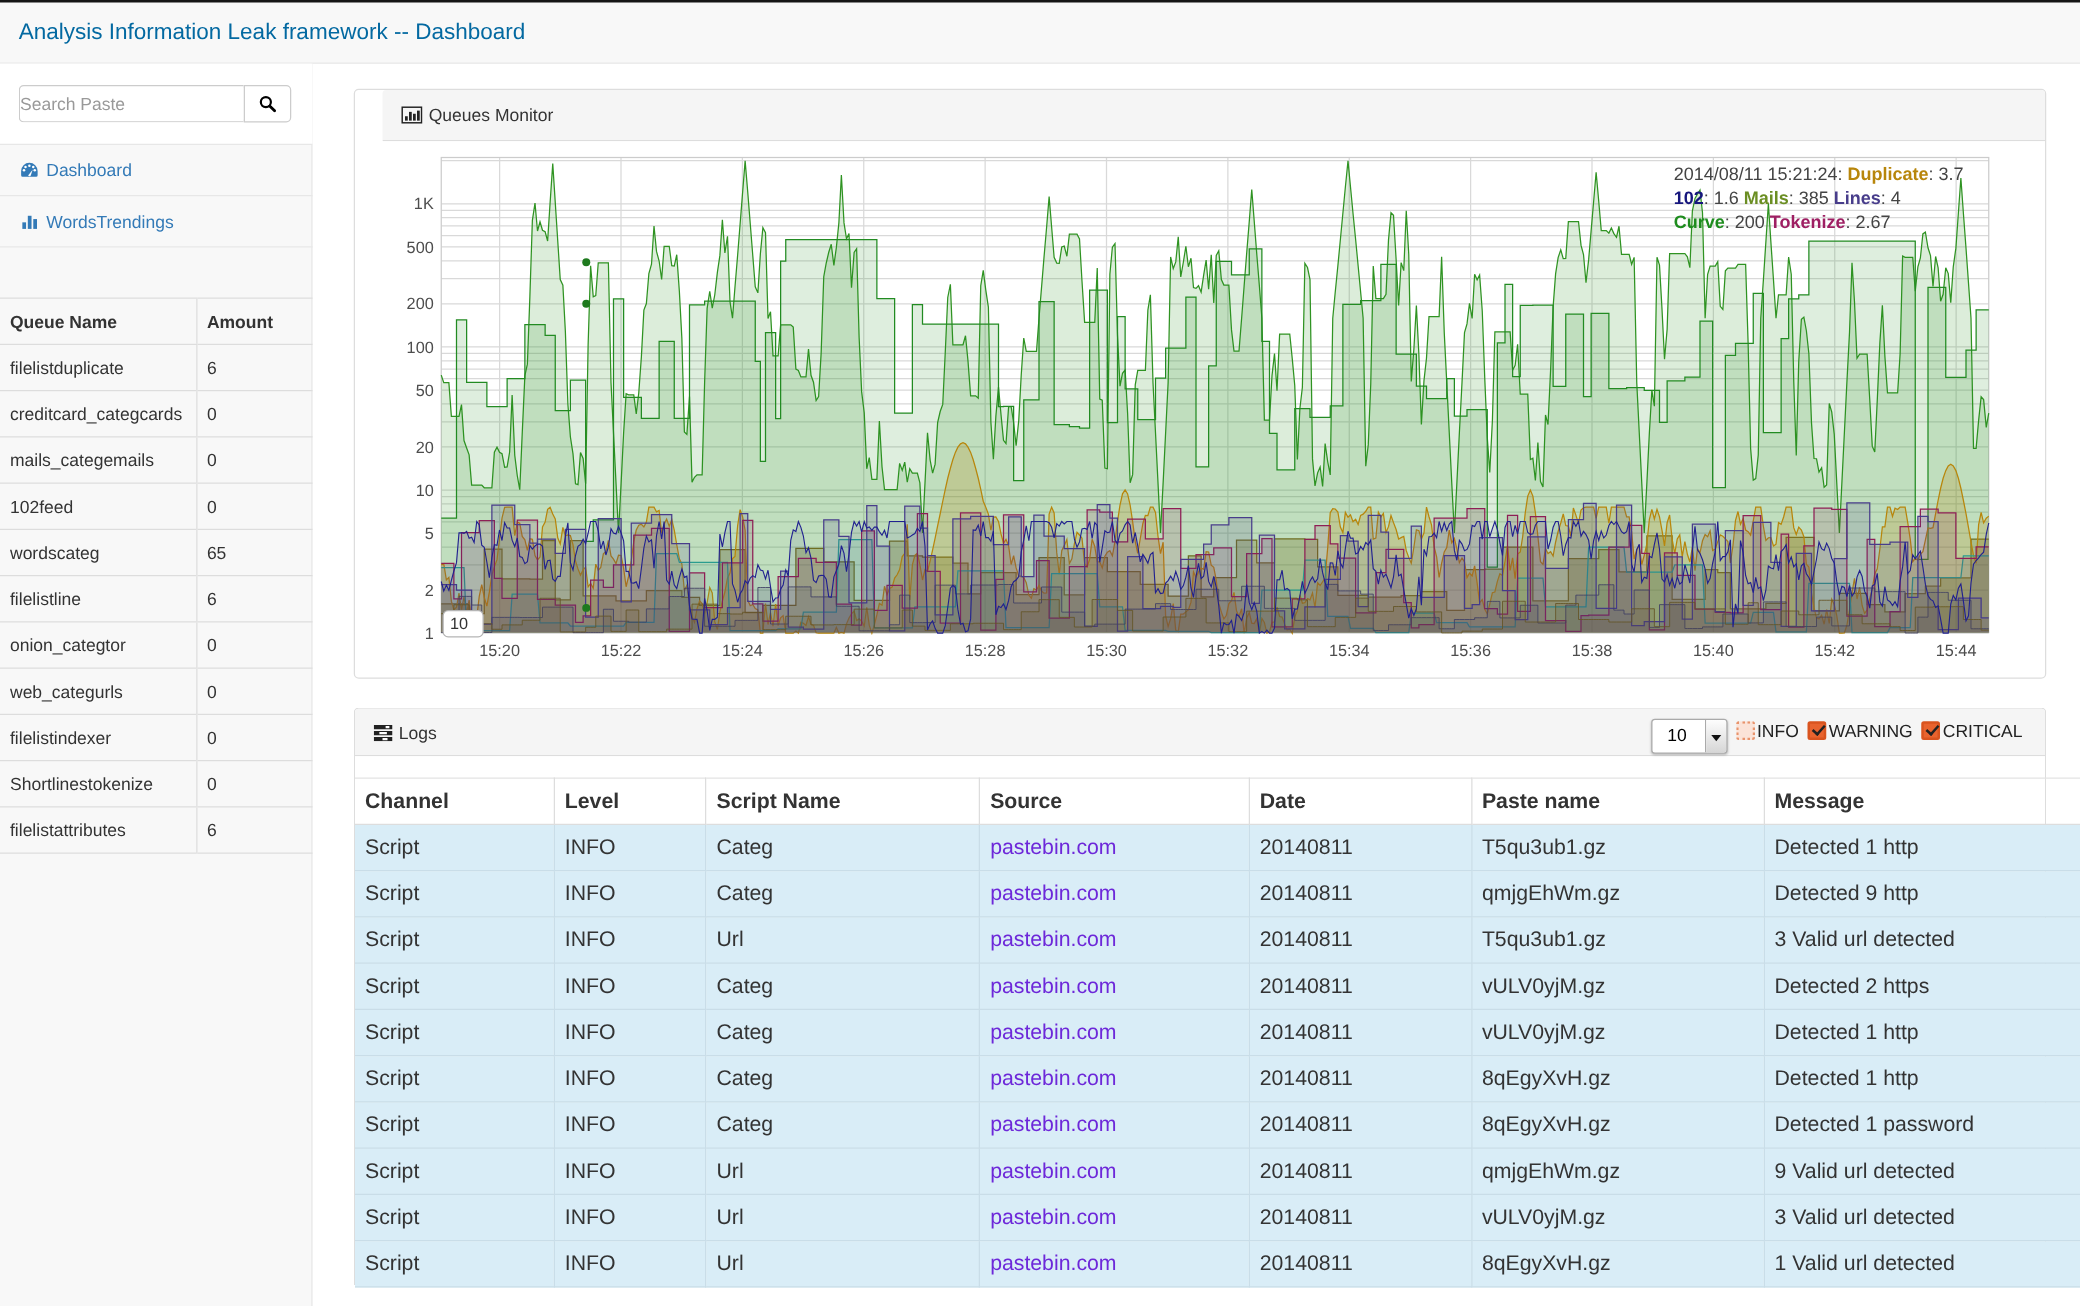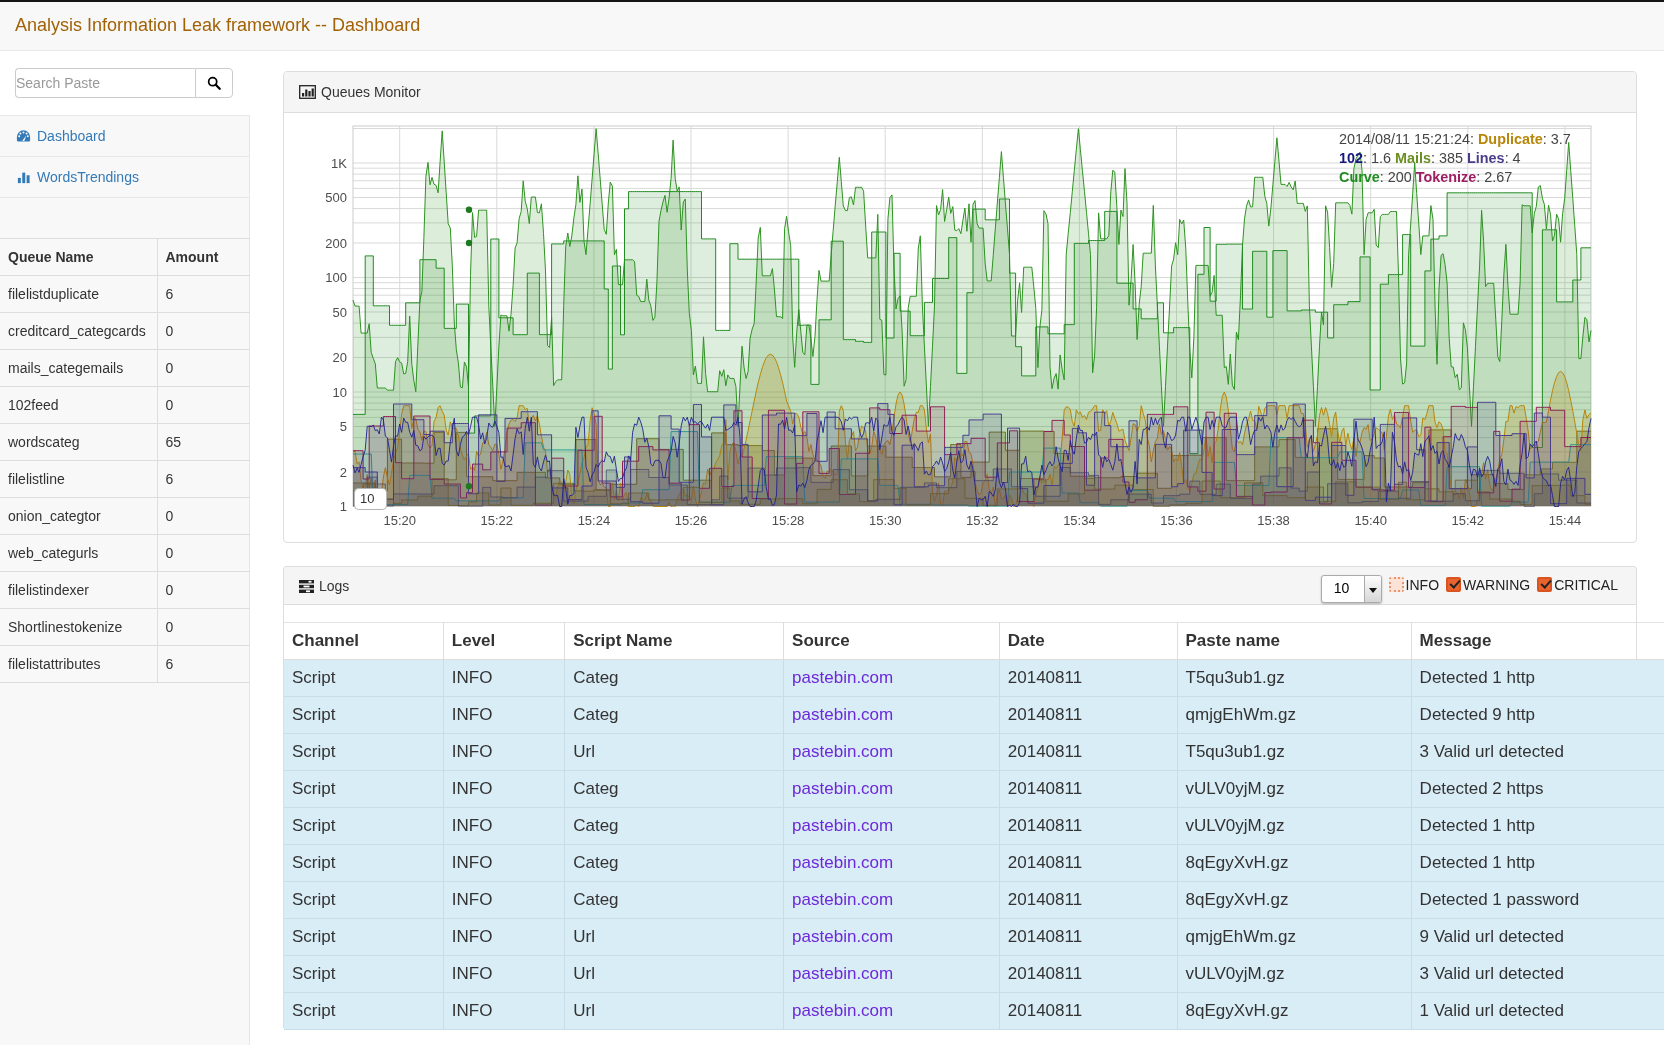--- a/index.html
+++ b/index.html
@@ -1,35 +1,35 @@
 <!DOCTYPE html>
 <html><head>
 <meta charset="utf-8">
 <style>
 * { margin:0; padding:0; box-sizing:border-box; }
 html,body { width:1664px; height:1045px; background:#fff; font-family:"Liberation Sans",sans-serif; font-size:14px; color:#333; overflow:hidden; }
 .topline { position:absolute; left:0; top:0; width:1664px; height:2px; background:#151515; }
 .navbar { position:absolute; left:0; top:0; width:1664px; height:51px; background:#f8f8f8; border-bottom:1px solid #e7e7e7; }
-.brand { position:absolute; left:15px; top:15px; font-size:18px; color:#a16207; }
+.brand { position:absolute; left:15px; top:15px; font-size:18px; color:#0369a1; }
 .sidebar { position:absolute; left:0; top:51px; width:250px; height:994px; background:#f8f8f8; border-right:1px solid #e7e7e7; }
 .searchwrap { position:absolute; left:0; top:0; width:250px; height:65px; background:#fff; border-bottom:1px solid #e7e7e7; }
 .sinput { position:absolute; left:15px; top:17px; width:180px; height:30px; background:#fff; border:1px solid #ccc; border-radius:4px 0 0 4px; border-right:none; font-size:14px; color:#999; padding-left:0; line-height:28px; }
 .sbtn { position:absolute; left:195px; top:17px; width:38px; height:30px; background:#fff; border:1px solid #ccc; border-radius:0 4px 4px 0; text-align:center; }
 .navitem { position:absolute; left:0; width:250px; height:41px; border-bottom:1px solid #e7e7e7; color:#337ab7; font-size:14px; line-height:41px; }
 .navitem .ic { display:inline-block; vertical-align:-2px; margin-left:17px; margin-right:6px; }
 .qtable { position:absolute; left:0; top:187px; width:250px; border-collapse:collapse; font-size:14px; border-bottom:1px solid #ddd;padding-left:47px; }
 .qtable td, .qtable th { border-top:1px solid #ddd; padding:8px; text-align:left; font-weight:normal; height:20px; line-height:20px;}
 .qtable td:nth-child(2), .qtable th:nth-child(2) { border-left:1px solid #ddd; }
 .qtable th { font-weight:bold; border-bottom:1px solid #ddd; }
 .qtable .c2 { width:93px; }
 .panel { position:absolute; background:#fff; border:1px solid #ddd; border-radius:4px; }
 .phead { background:#f5f5f5; border-bottom:1px solid #ddd; border-radius:3px 3px 0 0; font-size:14px; color:#333; position:relative; }
 .ptitle { position:absolute; left:15px; top:50%; margin-top:-10px; line-height:20px; }
 .ptitle svg { vertical-align:-2px; margin-right:5px; }
-#qpanel { left:283px; top:71px; width:1354px; height:472px; }
+#qpanel { left:283px; top:71px; width:1354px; height:472px;padding-left:22px; }
 #qpanel .phead { height:41px; }
 #lpanel { left:283px; top:566px; width:1354px; height:462px; border-bottom:none; border-radius:4px 4px 0 0; }
 #lpanel .phead { height:38px; }
 .lcontrols { position:absolute; right:18px; top:5px; height:28px; font-size:14px; color:#222; white-space:nowrap; }
 .lsel { display:inline-block; position:relative; top:3px; width:61px; height:28px; background:#fff; border:1px solid #aaa; border-radius:3px; box-shadow:0 1px 2px rgba(0,0,0,0.25); vertical-align:middle; margin-right:0; }
 .lsel .v { position:absolute; left:0; top:4px; width:40px; text-align:center; font-size:14px; color:#000; }
 .lsel .arr { position:absolute; right:0px; top:0px; bottom:0px; width:17px; background:linear-gradient(#fdfdfd,#d6d6d6); border-left:1px solid #aaa; border-radius:0 2px 2px 0; }
 .lsel .arr:after { content:""; position:absolute; left:4px; top:12px; border:4px solid transparent; border-top:5px solid #111; }
 .cb { display:inline-block; width:15px; height:15px; vertical-align:-2px; border-radius:2px; margin-left:7px; margin-right:2px; }
 .cb.off { border:2px dotted #e8936c; background:#fbe3d8; }

